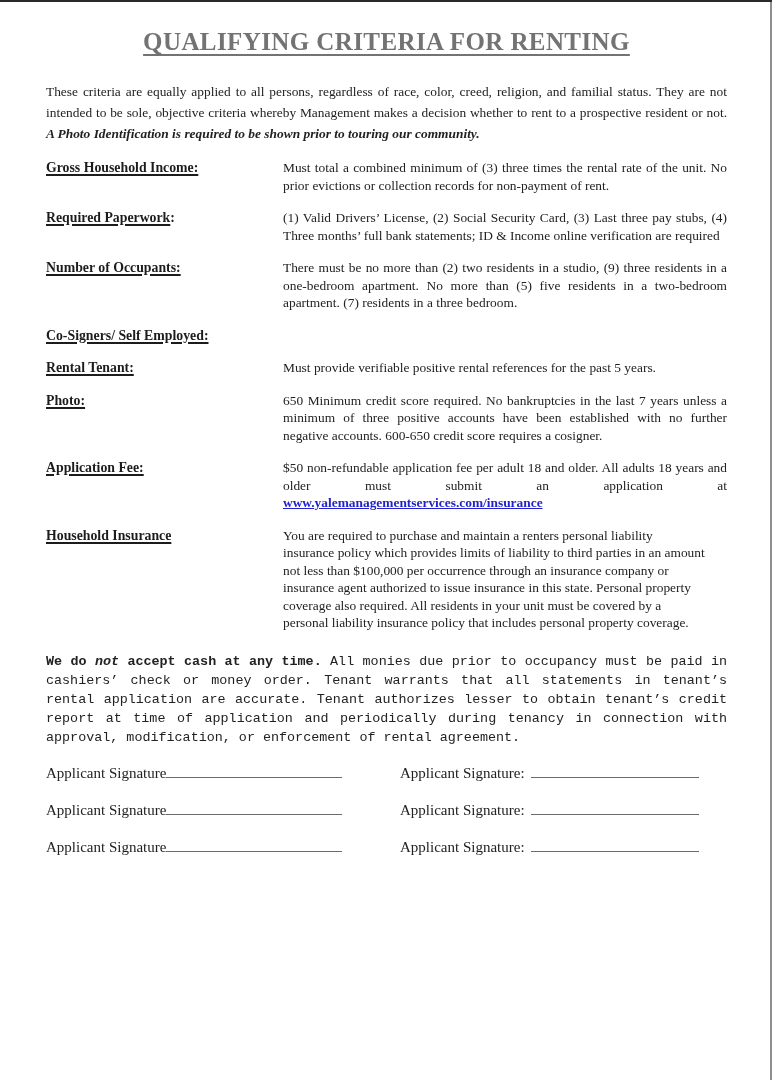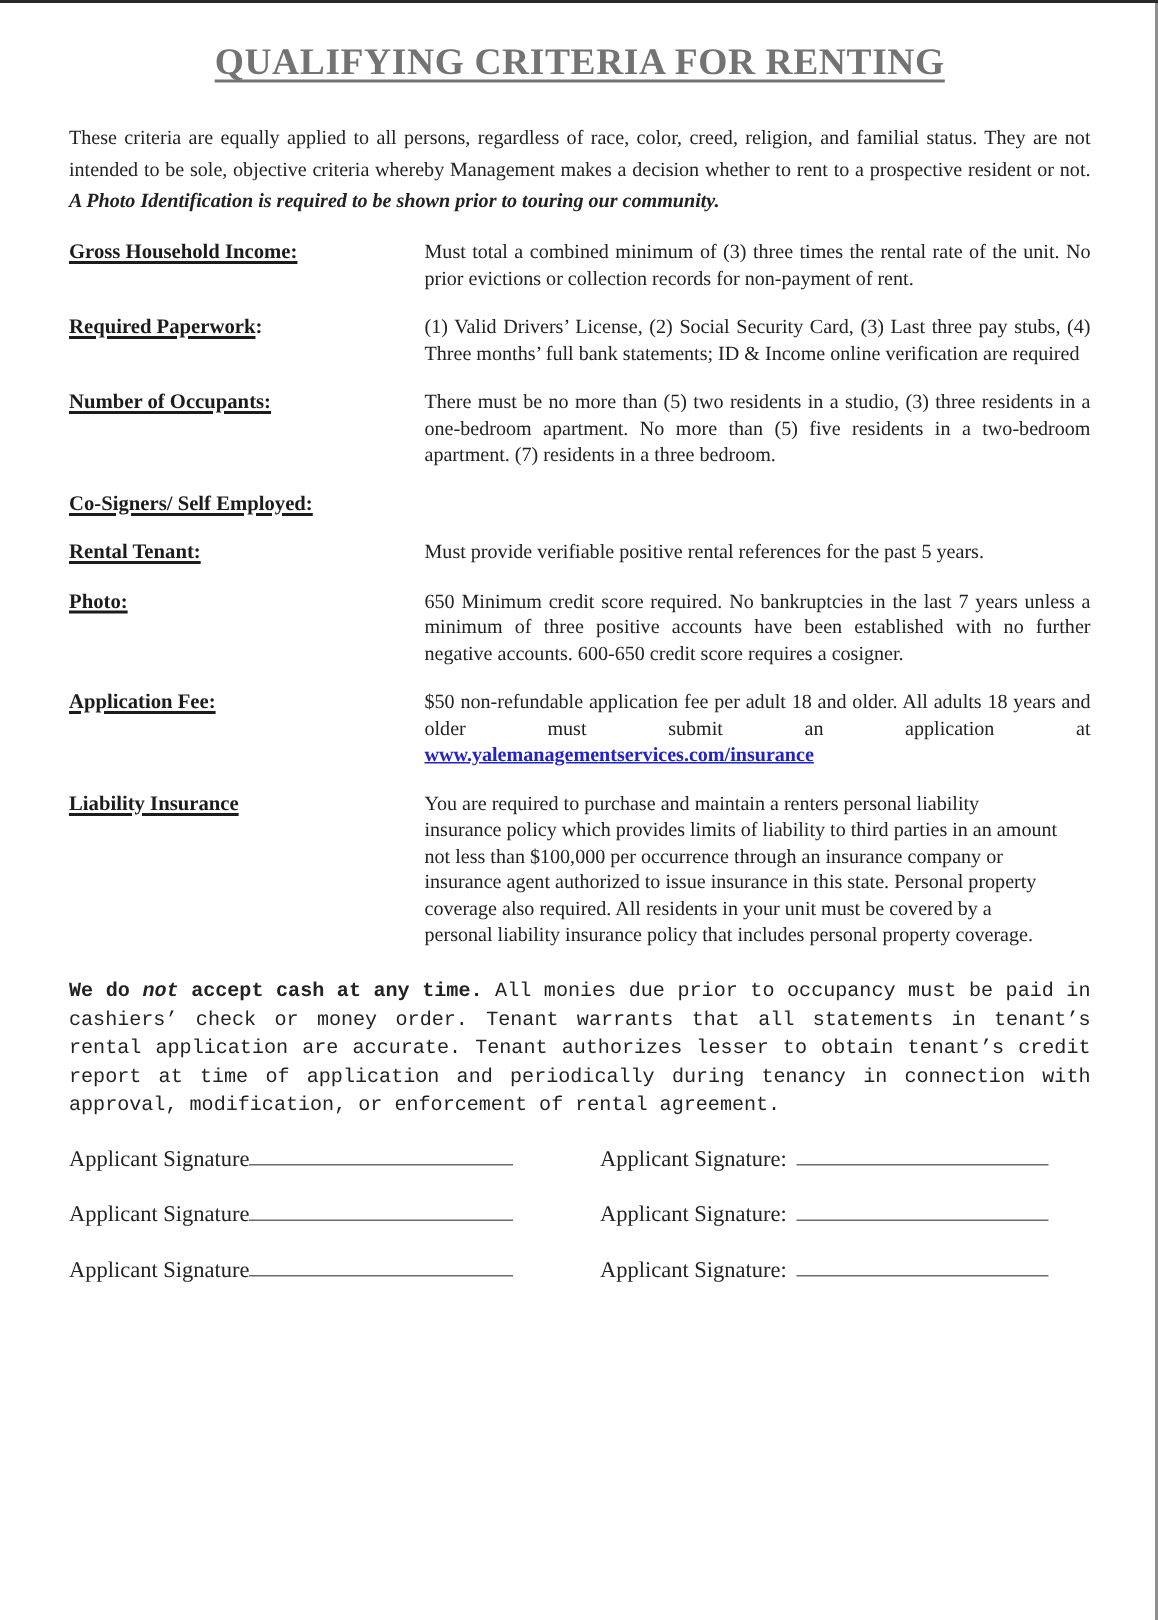--- a/index.html
+++ b/index.html
@@ -134,21 +134,21 @@
       <p class="crit-body">Must total a combined minimum of (3) three times the rental rate of the unit. No prior evictions or collection records for non-payment of rent.</p>
     </div>
 
     <div class="crit-row">
       <div class="crit-label"><span class="lbl-underline">Required Paperwork</span><span>:</span></div>
       <p class="crit-body">(1) Valid Drivers’ License, (2) Social Security Card, (3) Last three pay stubs, (4) Three months’ full bank statements; ID &amp; Income online verification are required</p>
     </div>
 
     <div class="crit-row">
       <div class="crit-label"><span class="lbl-underline">Number of Occupants:</span><span></span></div>
-      <p class="crit-body">There must be no more than (5) two residents in a studio, (3) three residents in a one-bedroom apartment. No more than (5) five residents in a two-bedroom apartment. (7) residents in a three bedroom.</p>
+      <p class="crit-body">There must be no more than (2) two residents in a studio, (9) three residents in a one-bedroom apartment. No more than (5) five residents in a two-bedroom apartment. (7) residents in a three bedroom.</p>
     </div>
 
     <div class="crit-row">
       <div class="crit-label"><span class="lbl-underline">Co-Signers/ Self Employed:</span><span></span></div>
     </div>
 
     <div class="crit-row">
       <div class="crit-label"><span class="lbl-underline">Rental Tenant:</span><span></span></div>
       <p class="crit-body">Must provide verifiable positive rental references for the past 5 years.</p>
     </div>
@@ -158,21 +158,21 @@
       <p class="crit-body">650 Minimum credit score required. No bankruptcies in the last 7 years unless a minimum of three positive accounts have been established with no further negative accounts. 600-650 credit score requires a cosigner.</p>
     </div>
 
 
     <div class="crit-row">
       <div class="crit-label"><span class="lbl-underline">Application Fee:</span><span></span></div>
       <p class="crit-body"><span>$50 non-refundable application fee per adult 18 and older.   All adults 18 years and older must submit an application at </span><a class="doc-link">www.yalemanagementservices.com/insurance</a></p>
     </div>
 
     <div class="crit-row">
-      <div class="crit-label"><span class="lbl-underline">Liability Insurance</span><span></span></div>
+      <div class="crit-label"><span class="lbl-underline">Household Insurance</span><span></span></div>
       <p class="crit-body ragged">You are required to purchase and maintain a renters personal liability insurance policy which provides limits of liability to third parties in an amount not less than $100,000 per occurrence through an insurance company or insurance agent authorized to issue insurance in this state. Personal property coverage also required. All residents in your unit must be covered by a personal liability insurance policy that includes personal property coverage.</p>
     </div>
 
   </div>
 
   <p class="closing"><span class="b">We do </span><span class="bi">not</span><span class="b"> accept cash at any time.</span><span>  All monies due prior to occupancy must be paid in cashiers’ check or money order. Tenant warrants that all statements in tenant’s rental application are accurate.  Tenant authorizes lesser to obtain tenant’s credit report at time of application and periodically during tenancy in connection with approval, modification, or enforcement of rental agreement.</span></p>
 
   <div class="signatures">
     <div class="sig-row">
       <div class="sig-cell-left"><span>Applicant Signature</span><span class="sig-line"></span></div>

